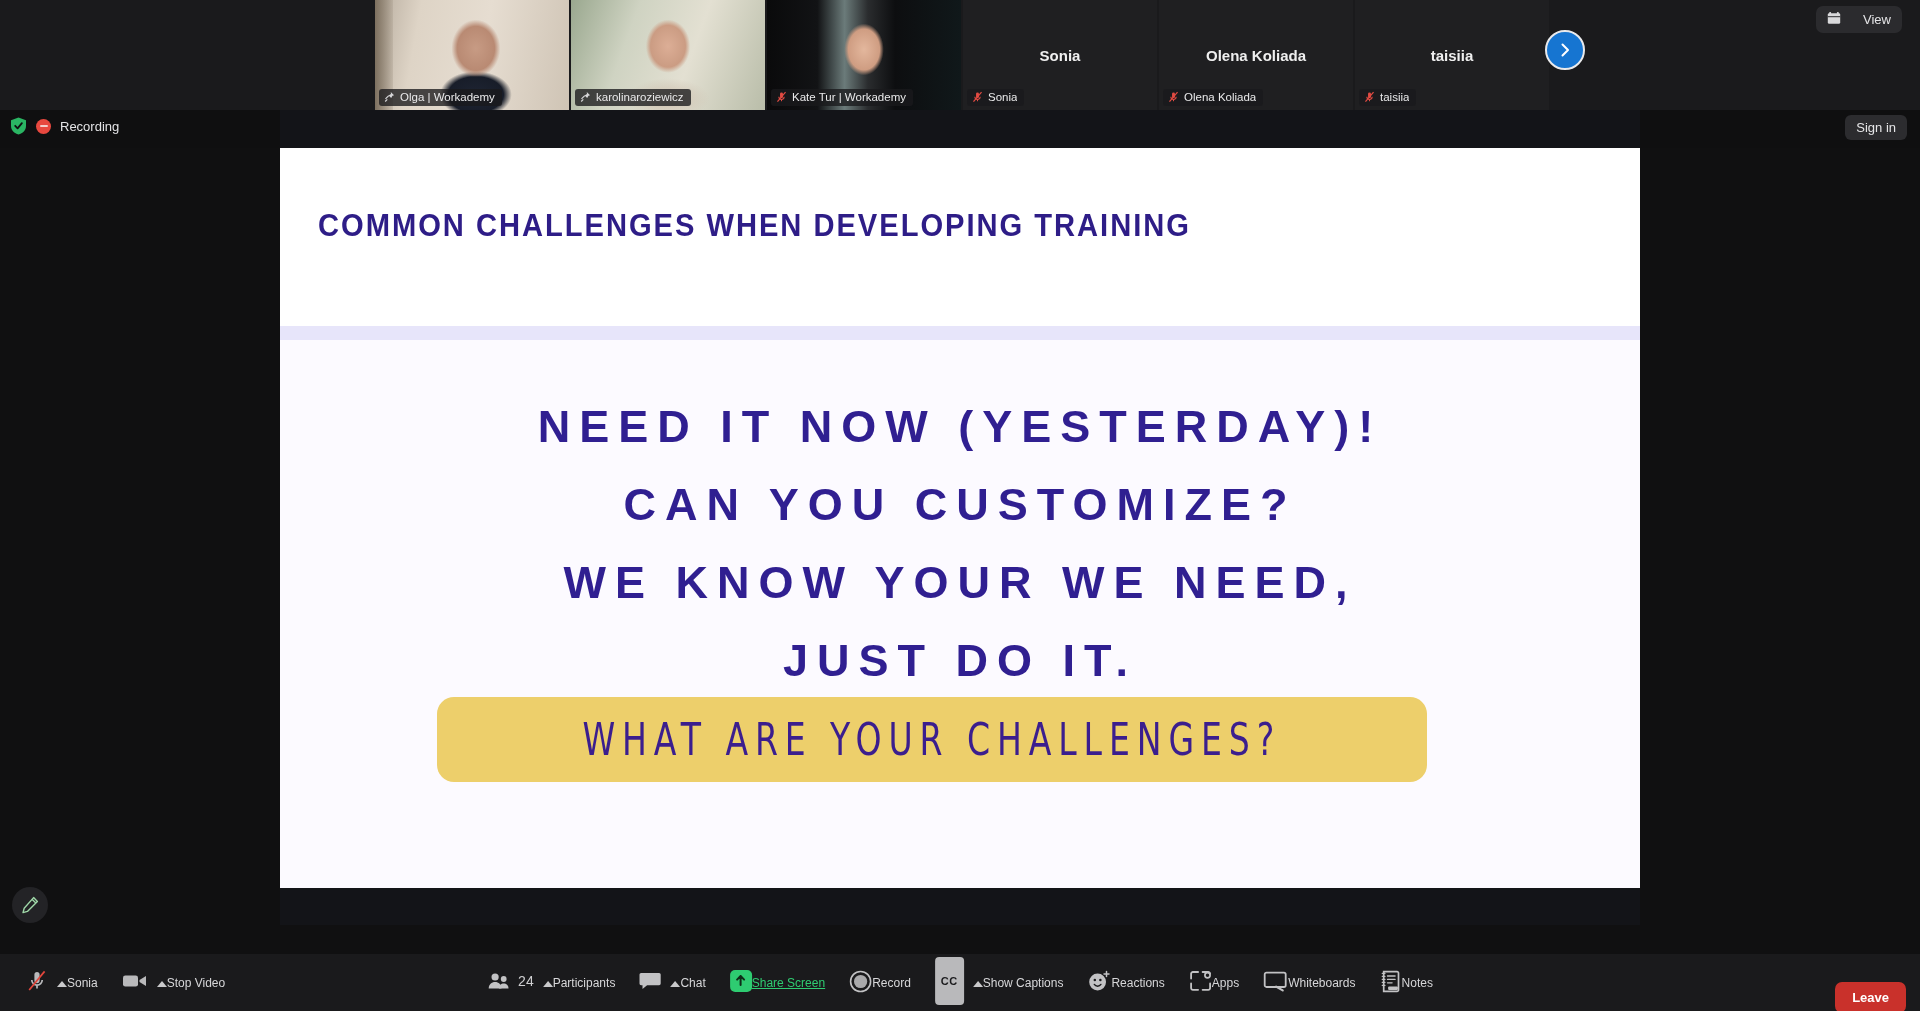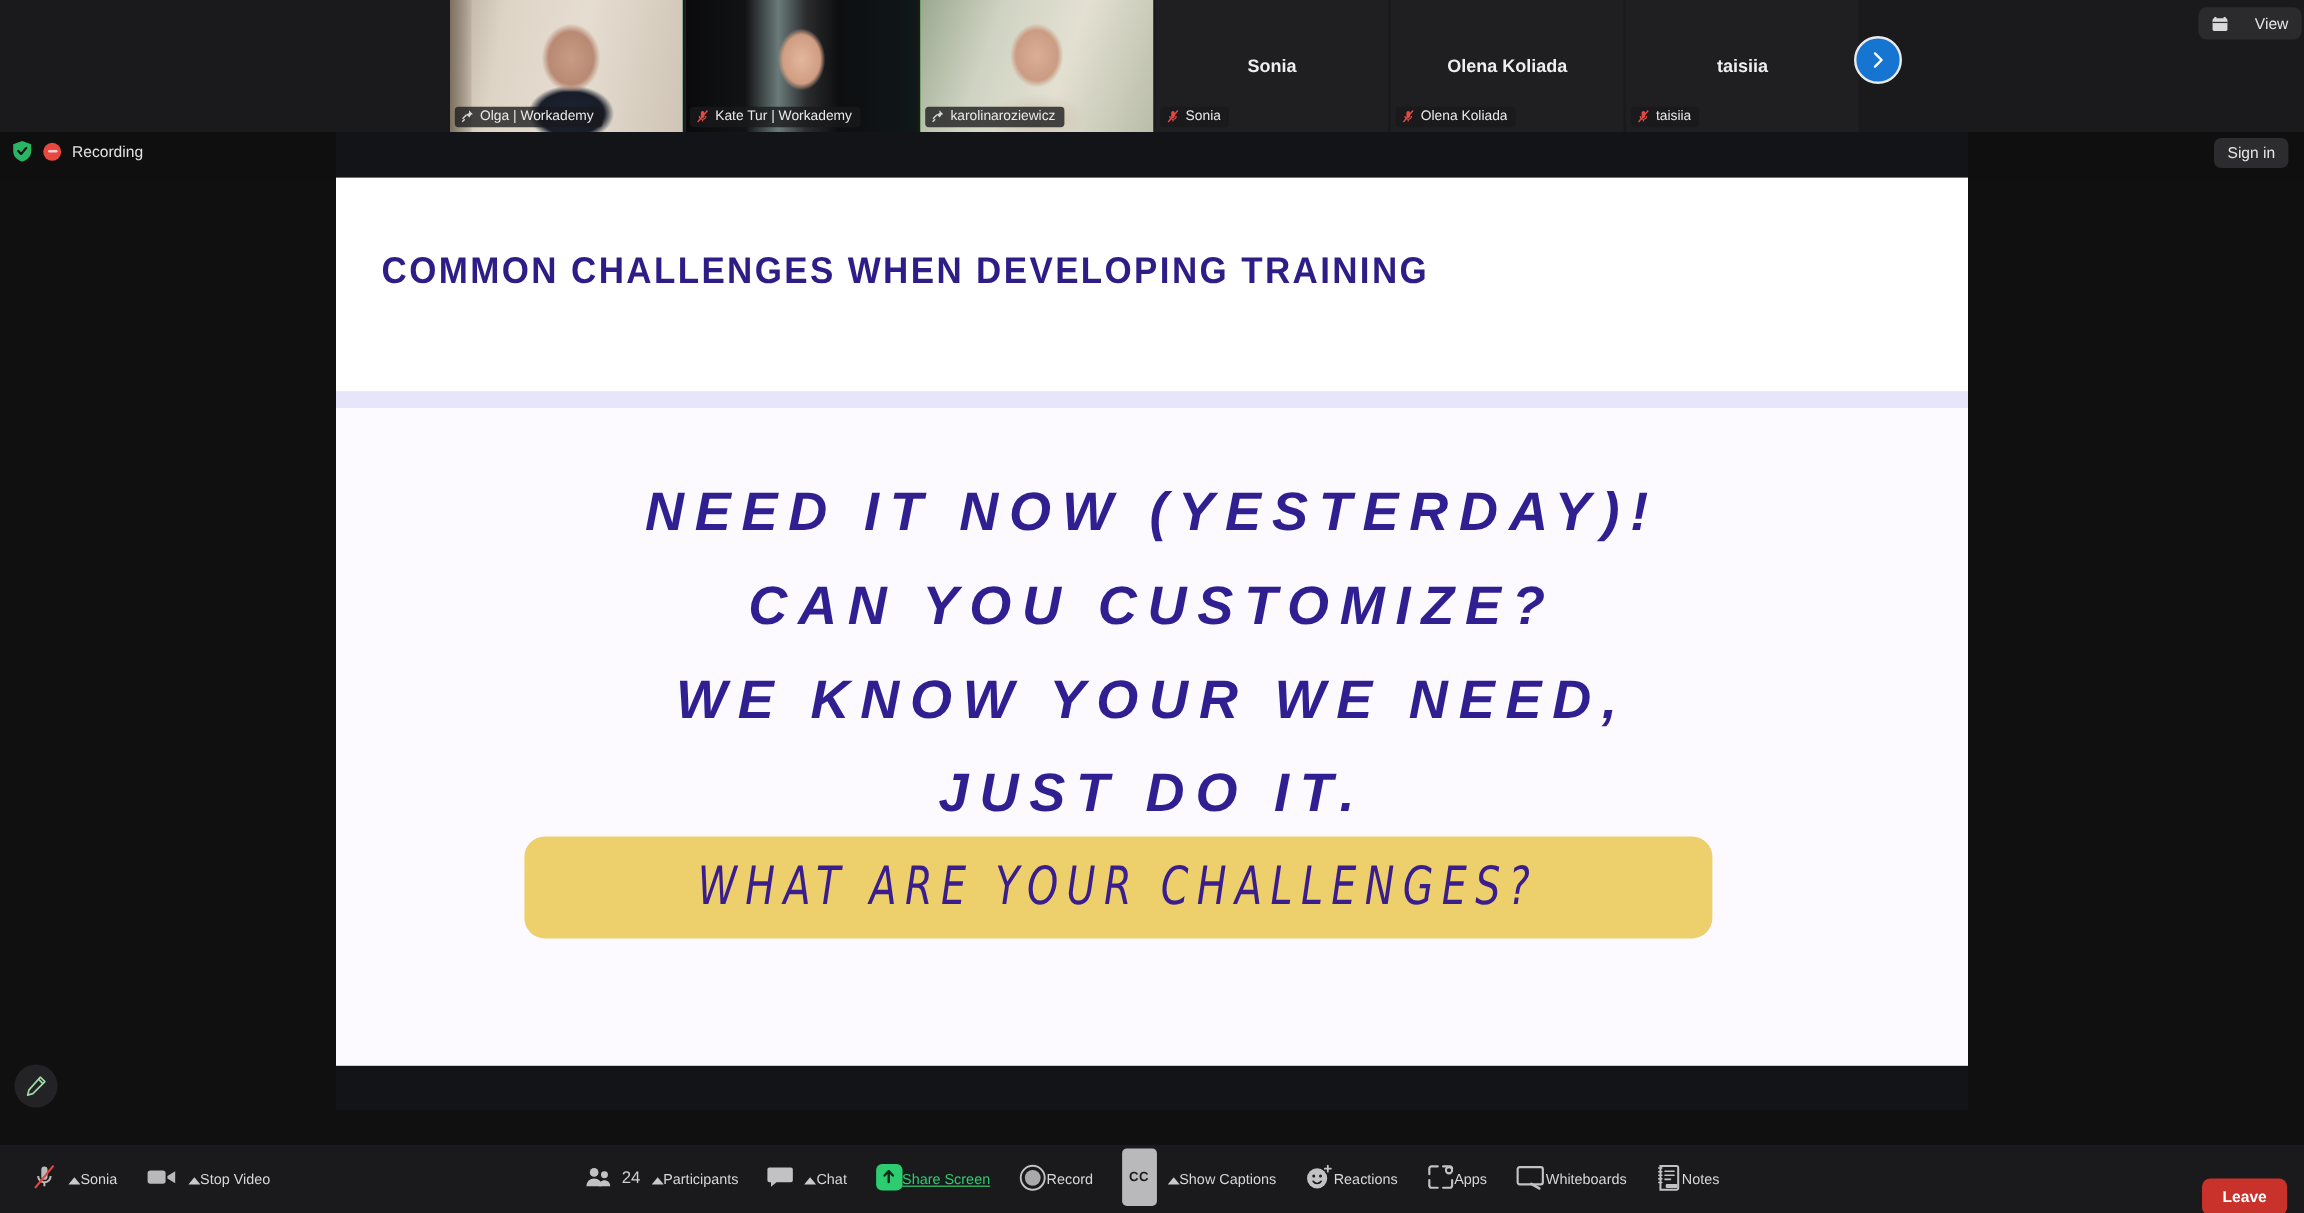--- a/index.html
+++ b/index.html
@@ -72,22 +72,22 @@
   
   .next-arrow {
     position:absolute; left:1545px; top:30px;
     width:40px; height:40px; border-radius:50%;
     background:#1675d1; border:2px solid #e9eaec;
     display:flex; align-items:center; justify-content:center;
   }
 
   
   .view-btn {
-    position:absolute; right:2px; top:6px;
-    display:flex; align-items:flex-end; gap:22px;
+    position:absolute; right:18px; top:6px;
+    display:flex; align-items:flex-start; gap:22px;
     padding:6px 11px; border-radius:7px;
     background:#2b2b2e; color:#e4e4e6; font-size:13px;
   }
 
   
   .meetbar {
     position:absolute; left:0; top:110px; width:1920px; height:38px;
     background:#0f0f10;
   }
   .rec-group {
@@ -123,21 +123,20 @@
     transform:scaleX(0.94); transform-origin:left center;
     white-space:nowrap;
   }
   .divider {
     position:absolute; left:0; top:178px; width:1360px; height:14px;
     background:#e7e5fa;
   }
   .slide-body {
     position:absolute; left:0; top:192px; width:1360px; height:632px;
     background:#fcfaff;
-    font-style:italic;
   }
   .headline {
     position:absolute; left:0; top:48px; width:1360px;
     text-align:center; color:#301f91;
     font-size:45px; font-weight:bold; line-height:78px;
     letter-spacing:9px;
     font-family:"Liberation Sans Narrow","Liberation Sans", sans-serif;
   }
   .headline span { display:block; }
   .cta-box {
@@ -216,44 +215,44 @@
     <div class="tiles">
 
       <div class="tile">
         <div class="vid v-olga"></div>
         <div class="namebar">
           <svg class="ic" viewBox="0 0 12 13">
             <path d="M7.4 1 L11 4.6 L9.3 5 L7.8 7.6 L5 4.8 L7.6 3.3 Z" fill="#d6d6d8"></path>
             <path d="M5.2 5 L1.6 8.6 M1.3 11.4 L3.6 9.1" stroke="#d6d6d8" stroke-width="1.3" fill="none"></path>
           </svg>
           <span class="nm">Olga | Workademy</span>
+        </div>
+      </div>
+
+      <div class="tile speaking">
+        <div class="vid v-karolina"></div>
+        <div class="namebar">
+          <svg class="ic" viewBox="0 0 12 13">
+            <path d="M7.4 1 L11 4.6 L9.3 5 L7.8 7.6 L5 4.8 L7.6 3.3 Z" fill="#d6d6d8"></path>
+            <path d="M5.2 5 L1.6 8.6 M1.3 11.4 L3.6 9.1" stroke="#d6d6d8" stroke-width="1.3" fill="none"></path>
+          </svg>
+          <span class="nm">karolinaroziewicz</span>
         </div>
       </div>
 
       <div class="tile">
         <div class="vid v-kate"></div>
         <div class="namebar">
           <svg class="ic" viewBox="0 0 12 13">
             <path d="M6 1.5 a1.6 1.6 0 0 1 1.6 1.6 v3.2 a1.6 1.6 0 0 1 -3.2 0 v-3.2 A1.6 1.6 0 0 1 6 1.5 Z" fill="#e24b42"></path>
             <path d="M3.1 6.2 a2.9 2.9 0 0 0 5.8 0" stroke="#e24b42" stroke-width="1.1" fill="none"></path>
             <path d="M6 9.1 v2" stroke="#e24b42" stroke-width="1.1"></path>
             <path d="M1.6 11.6 L10.4 1.2" stroke="#e24b42" stroke-width="1.3"></path>
           </svg>
           <span class="nm">Kate Tur | Workademy</span>
-        </div>
-      </div>
-
-      <div class="tile speaking">
-        <div class="vid v-karolina"></div>
-        <div class="namebar">
-          <svg class="ic" viewBox="0 0 12 13">
-            <path d="M7.4 1 L11 4.6 L9.3 5 L7.8 7.6 L5 4.8 L7.6 3.3 Z" fill="#d6d6d8"></path>
-            <path d="M5.2 5 L1.6 8.6 M1.3 11.4 L3.6 9.1" stroke="#d6d6d8" stroke-width="1.3" fill="none"></path>
-          </svg>
-          <span class="nm">karolinaroziewicz</span>
         </div>
       </div>
 
       <div class="tile blank-tile">
         <div class="avatar-name">Sonia</div>
         <div class="namebar">
           <svg class="ic" viewBox="0 0 12 13">
             <path d="M6 1.5 a1.6 1.6 0 0 1 1.6 1.6 v3.2 a1.6 1.6 0 0 1 -3.2 0 v-3.2 A1.6 1.6 0 0 1 6 1.5 Z" fill="#e24b42"></path>
             <path d="M3.1 6.2 a2.9 2.9 0 0 0 5.8 0" stroke="#e24b42" stroke-width="1.1" fill="none"></path>
             <path d="M6 9.1 v2" stroke="#e24b42" stroke-width="1.1"></path>

